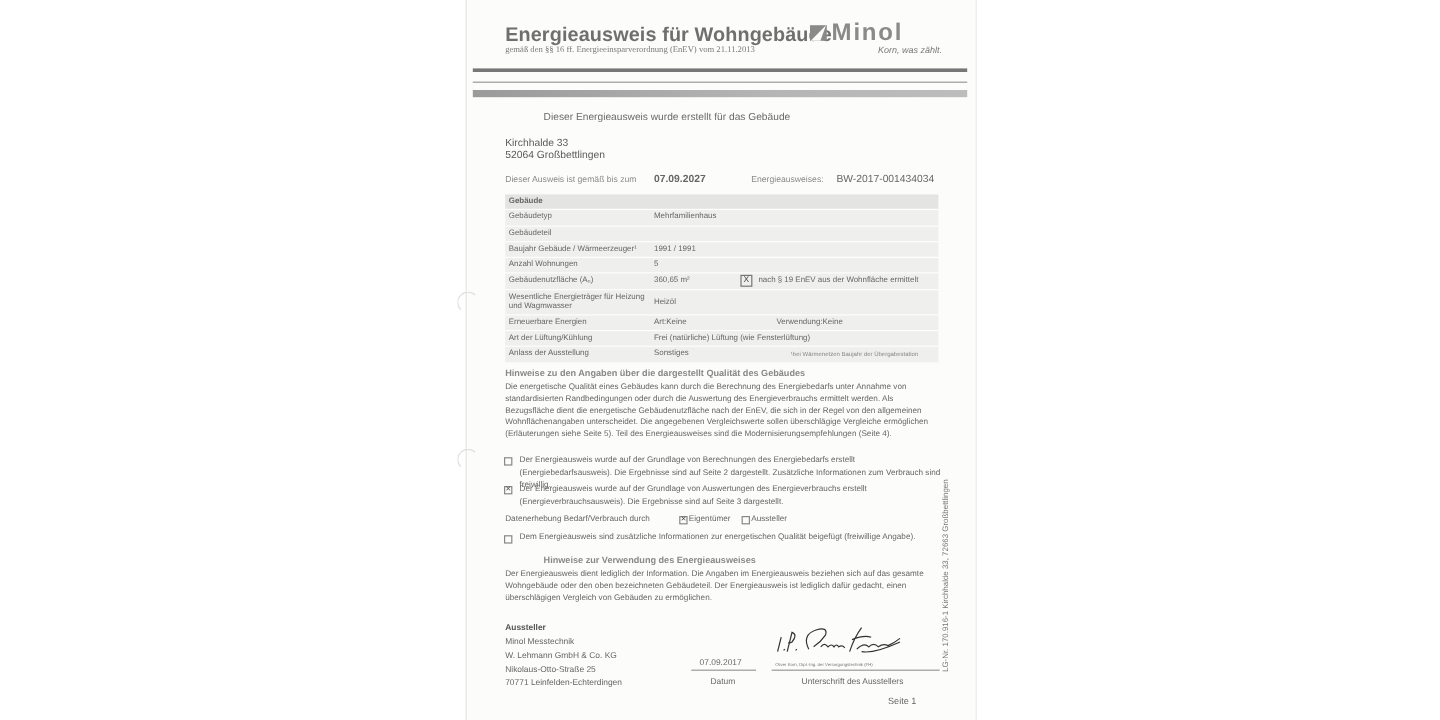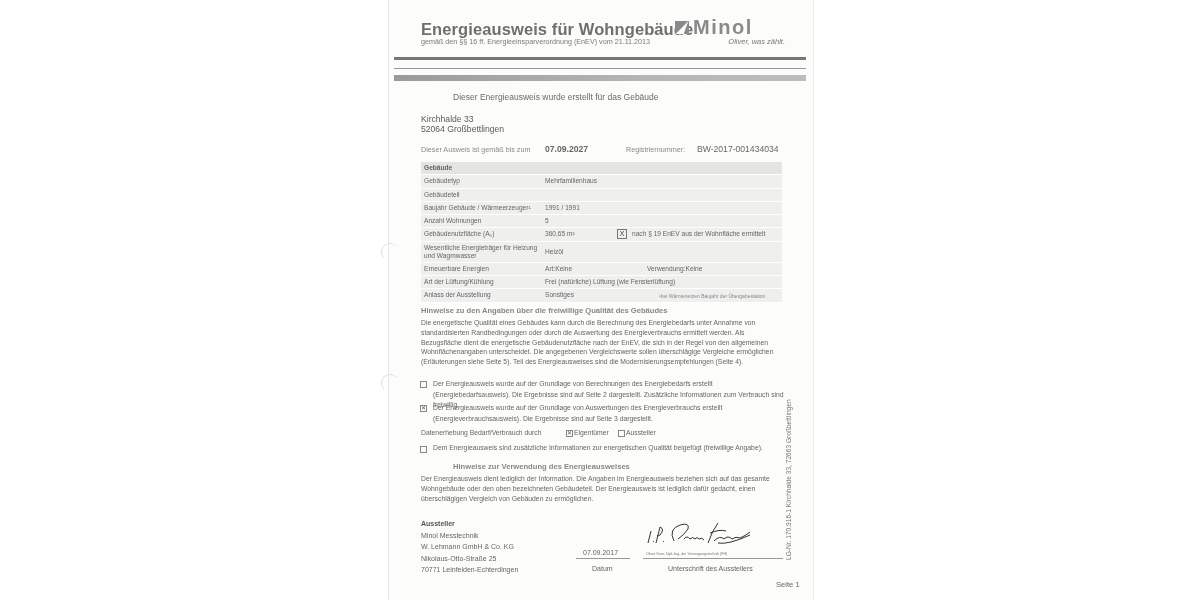--- a/index.html
+++ b/index.html
@@ -6,21 +6,21 @@
   body {
     width:1200px; height:600px; background:#ffffff; position:relative; overflow:hidden;
     font-family:"Liberation Sans", sans-serif; color:#555;
   }
   .page {
     position:absolute; left:388px; top:0; width:424px; height:600px;
     background:#fcfcfa; border-left:1px solid #e6e6e6; border-right:1px solid #ececec;
   }
   .abs { position:absolute; }
   .title { left:32px; top:20px; font-size:16.5px; font-weight:bold; color:#6f6f6f; letter-spacing:0.1px; }
-  .subtitle { left:32px; top:37px; font-size:7.2px; color:#7a7a7a; }
+  .subtitle { left:32px; top:37px; font-size:7.2px; color:#7a7a7a;font-family:Liberation Serif, serif; }
   .logo { left:286px; top:19px; width:110px; height:26px; }
   .logo-mark { position:absolute; left:0; top:2px; width:14px; height:13px; background:#8a8a8a; }
   .logo-mark::after { content:""; position:absolute; left:3px; top:0; width:0; height:0;
     border-left:8px solid transparent; border-bottom:13px solid #fcfcfa; transform:skewX(-20deg); }
   .logo-word { position:absolute; left:18px; top:-3px; font-size:20px; font-weight:bold; color:#8a8a8a; letter-spacing:1.5px; }
   .logo-tag { position:absolute; right:0; top:18px; font-size:7.5px; font-style:italic; color:#777; }
   .bar1 { left:5px; top:57px; width:412px; height:3px; background:#777; }
   .bar2 { left:5px; top:68px; width:412px; height:1px; background:#999; }
   .bar3 { left:5px; top:75px; width:412px; height:6px; background:linear-gradient(90deg,#9a9a9a,#b5b5b5 60%,#bdbdbd); }
   .intro { left:32px; top:92px; font-size:8.5px; color:#6a6a6a;padding-left:32px; }
@@ -60,53 +60,53 @@
   .hint2p { left:32px; top:474px; width:365px; }
   .issuer { left:32px; top:518px; font-size:7px; color:#666; line-height:11.5px; }
   .issuer b { color:#555; }
   .date-val { left:194px; top:549px; font-size:7px; color:#666; }
   .date-line { left:187px; top:558px; width:54px; height:1px; background:#999; }
   .date-label { left:203px; top:565px; font-size:7px; color:#666; }
   .sig { left:255px; top:517px; width:110px; height:32px; }
   .sig-name { left:257px; top:552px; font-size:3.6px; color:#777; }
   .sig-line { left:254px; top:558px; width:140px; height:1px; background:#999; }
   .sig-label { left:279px; top:565px; font-size:7px; color:#666; }
-  .seite { left:387px; top:580px; font-size:7.6px; color:#666; }
+  .seite { left:351px; top:580px; font-size:7.6px; color:#666; }
   .side { left:396px; top:560px; transform-origin:0 0; transform:rotate(-90deg); font-size:6.6px; color:#777; white-space:nowrap; }
   .punch { position:absolute; width:16px; height:16px; border-radius:50%; border:1px solid #e0e0e0; border-right-color:transparent; border-bottom-color:transparent; }
 </style>
 </head>
 <body>
 
 <div class="page">
   <div class="punch" style="left:-8px;top:243px;"></div>
   <div class="punch" style="left:-8px;top:374px;"></div>
 
   <div class="abs title">Energieausweis für Wohngebäude</div>
   <div class="abs subtitle">gemäß den §§ 16 ff. Energieeinsparverordnung (EnEV) vom 21.11.2013</div>
 
   <div class="abs logo">
     <div class="logo-mark"></div>
     <div class="logo-word">Minol</div>
-    <div class="logo-tag">Oliver, was zählt.</div>
+    <div class="logo-tag">Korn, was zählt.</div>
   </div>
 
   <div class="abs bar1"></div>
   <div class="abs bar2"></div>
   <div class="abs bar3"></div>
 
   <div class="abs intro">Dieser Energieausweis wurde erstellt für das Gebäude</div>
   <div class="abs addr">
     <div>Kirchhalde 33</div>
     <div>52064 Großbettlingen</div>
   </div>
 
   <div class="abs valid-label">Dieser Ausweis ist gemäß bis zum</div>
   <div class="abs valid-val">07.09.2027</div>
-  <div class="abs reg-label">Registriernummer:</div>
+  <div class="abs reg-label">Energieausweises:</div>
   <div class="abs reg-val">BW-2017-001434034</div>
 
   <div class="abs table">
     <div class="trow head">
       <span class="tlabel">Gebäude</span>
     </div>
     <div class="trow">
       <span class="tlabel">Gebäudetyp</span>
       <span class="tval">Mehrfamilienhaus</span>
     </div>
@@ -141,21 +141,21 @@
       <span class="tlabel">Art der Lüftung/Kühlung</span>
       <span class="tval">Frei (natürliche) Lüftung (wie Fensterlüftung)</span>
     </div>
     <div class="trow">
       <span class="tlabel">Anlass der Ausstellung</span>
       <span class="tval">Sonstiges</span>
     </div>
   </div>
   <div class="abs footnote">¹bei Wärmenetzen Baujahr der Übergabestation</div>
 
-  <div class="abs h2 hint1">Hinweise zu den Angaben über die freiwillige Qualität des Gebäudes</div>
+  <div class="abs h2 hint1">Hinweise zu den Angaben über die dargestellt Qualität des Gebäudes</div>
   <div class="abs para hint1p">Die energetische Qualität eines Gebäudes kann durch die Berechnung des Energiebedarfs unter Annahme von standardisierten Randbedingungen oder durch die Auswertung des Energieverbrauchs ermittelt werden. Als Bezugsfläche dient die energetische Gebäudenutzfläche nach der EnEV, die sich in der Regel von den allgemeinen Wohnflächenangaben unterscheidet. Die angegebenen Vergleichswerte sollen überschlägige Vergleiche ermöglichen (Erläuterungen siehe Seite 5). Teil des Energieausweises sind die Modernisierungsempfehlungen (Seite 4).</div>
 
   <div class="abs box box1"></div>
   <div class="abs opt opt1">Der Energieausweis wurde auf der Grundlage von Berechnungen des Energiebedarfs erstellt (Energiebedarfsausweis). Die Ergebnisse sind auf Seite 2 dargestellt. Zusätzliche Informationen zum Verbrauch sind freiwillig.</div>
   <div class="abs box box2">✕</div>
   <div class="abs opt opt2">Der Energieausweis wurde auf der Grundlage von Auswertungen des Energieverbrauchs erstellt (Energieverbrauchsausweis). Die Ergebnisse sind auf Seite 3 dargestellt.</div>
 
   <div class="abs datenlabel">Datenerhebung Bedarf/Verbrauch durch</div>
   <div class="abs box box4">✕</div>
   <div class="abs eig">Eigentümer</div>

